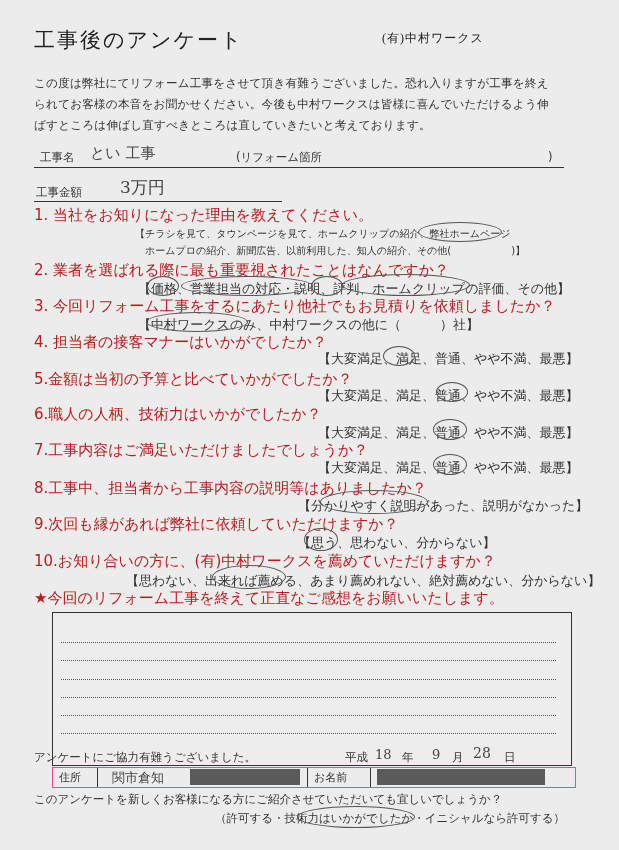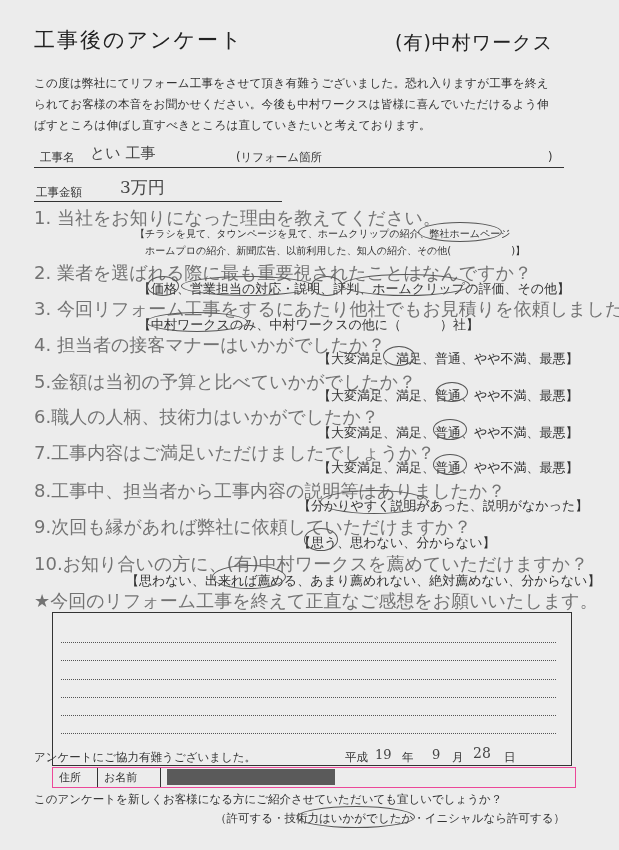--- a/index.html
+++ b/index.html
@@ -5,26 +5,26 @@
   html, body { margin:0; padding:0; }
   body {
     width:619px; height:850px; overflow:hidden;
     background:#ececec;
     font-family:"DejaVu Sans", "Liberation Sans", sans-serif;
     color:#2a2a2a;
     position:relative;
   }
   .abs { position:absolute; white-space:nowrap; }
   .title { left:34px; top:26px; font-size:21px; letter-spacing:2px; font-family:"DejaVu Serif", serif; color:#222; }
-  .company { left:395px; top:30px; font-size:19px; letter-spacing:1px; color:#222; }
+  .company { left:382px; top:30px; font-size:12px; letter-spacing:1px; color:#222;font-family:Liberation Serif, serif; }
   .intro { left:34px; font-size:11.6px; color:#333; letter-spacing:0.2px; }
   .field-line { position:absolute; height:1px; background:#333; }
   .label { font-size:11.5px; color:#333; }
   .hand { font-family:"DejaVu Serif", serif; color:#444; }
-  .q { left:34px; font-size:18px; color:#737373; }
+  .q { left:34px; font-size:15px; color:#b91c1c; }
   .opts { font-size:13px; color:#333; }
   .small-opts { font-size:10px; color:#333; }
   .circle {
     position:absolute; border:1px solid #555; border-radius:50%;
     pointer-events:none;
   }
   .comment-box {
     position:absolute; left:52px; top:612px; width:518px; height:152px;
     border:1px solid #333; background:#ededed;
   }
@@ -132,31 +132,35 @@
   <div class="dot-line" style="top:29px"></div>
   <div class="dot-line" style="top:47px"></div>
   <div class="dot-line" style="top:66px"></div>
   <div class="dot-line" style="top:84px"></div>
   <div class="dot-line" style="top:102px"></div>
   <div class="dot-line" style="top:120px"></div>
 </div>
 
 <div class="abs label" style="left:34px;top:750px">アンケートにご協力有難うございました。</div>
 <div class="abs label" style="left:345px;top:750px">平成</div>
-<div class="abs hand" style="left:375px;top:747px;font-size:13px">19</div>
+<div class="abs hand" style="left:375px;top:747px;font-size:13px">18</div>
 <div class="abs label" style="left:402px;top:750px">年</div>
 <div class="abs hand" style="left:432px;top:747px;font-size:13px">9</div>
 <div class="abs label" style="left:452px;top:750px">月</div>
 <div class="abs hand" style="left:473px;top:745px;font-size:14px">28</div>
 <div class="abs label" style="left:504px;top:750px">日</div>
 
 <div class="info-table">
   <div class="info-cell" style="width:45px">
       <span>住所</span>
     </div>
+  <div class="info-cell" style="width:210px;position:relative">
+    <span class="hand" style="font-size:13px;padding-left:8px">関市倉知</span>
+    <div class="redact" style="left:92px;top:1px;width:110px;height:16px"></div>
+  </div>
   <div class="info-cell" style="width:63px">
       <span>お名前</span>
     </div>
   <div class="info-cell" style="width:202px;border-right:none;position:relative">
     <div class="redact" style="left:6px;top:1px;width:168px;height:16px"></div>
   </div>
 </div>
 
 <div class="abs label" style="left:34px;top:792px">このアンケートを新しくお客様になる方にご紹介させていただいても宜しいでしょうか？</div>
 <div class="abs label" style="left:215px;top:811px">（許可する・技術力はいかがでしたか・イニシャルなら許可する）</div>

